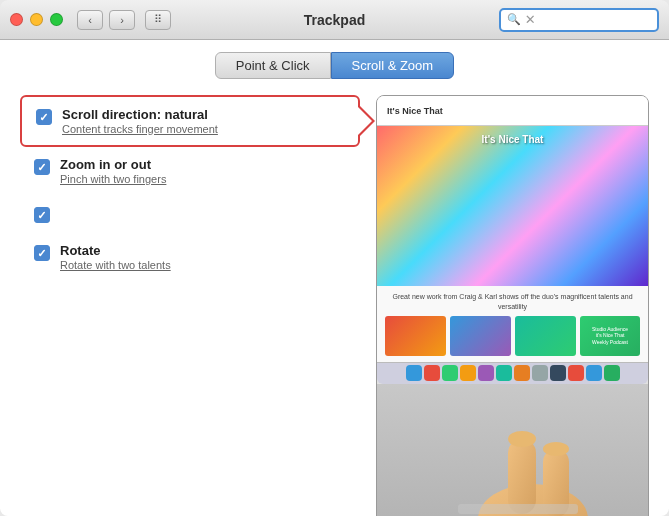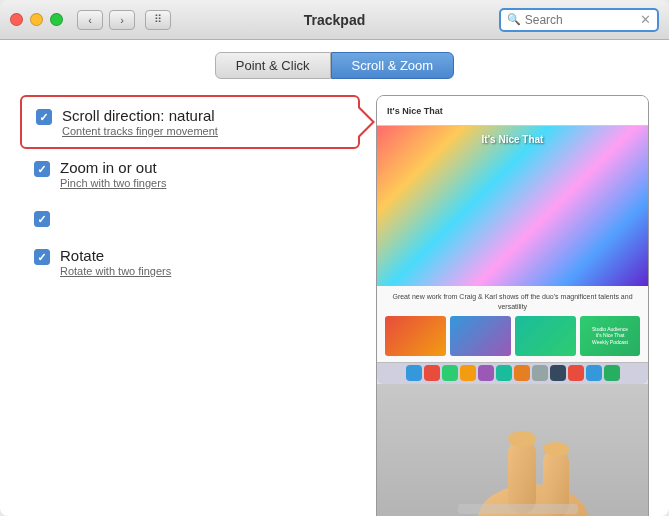--- a/index.html
+++ b/index.html
@@ -237,22 +237,22 @@
       font-weight: bold;
       line-height: 1;
     }
 
     .setting-text {
       display: flex;
       flex-direction: column;
     }
 
     .setting-title {
-      font-size: 15px;
-      font-weight: 400;
+      font-size: 13px;
+      font-weight: 700;
       color: #222;
     }
 
     .setting-desc {
       font-size: 11px;
       color: #666;
       margin-top: 1px;
       text-decoration: underline;
     }
 
@@ -401,21 +401,20 @@
     <div class="traffic-light maximize"></div>
   </div>
   <div class="nav-buttons">
     <div class="nav-btn">‹</div>
     <div class="nav-btn">›</div>
     <div class="grid-btn">⠿</div>
   </div>
   <div class="title">Trackpad</div>
   <div class="search-box">
     <span class="search-icon">🔍</span>
-    <input type="text" placeholder="Search" style="">
     <span class="search-clear">✕</span>
   </div>
 </div>
 
 <div class="main">
 
   <div class="tabs">
     <div class="tab">Point &amp; Click</div>
     <div class="tab active">Scroll &amp; Zoom</div>
   </div>
@@ -451,21 +450,21 @@
         <div class="setting-text">
         </div>
       </div>
 
       <div class="setting-item">
         <div class="checkbox">
           <span class="checkbox-check">✓</span>
         </div>
         <div class="setting-text">
           <span class="setting-title">Rotate</span>
-          <span class="setting-desc">Rotate with two fingers</span>
+          <span class="setting-desc">Rotate with two talents</span>
         </div>
       </div>
 
     </div>
 
     <div class="right-panel">
 
       <div class="demo-browser">
         <div class="browser-screenshot">
 

